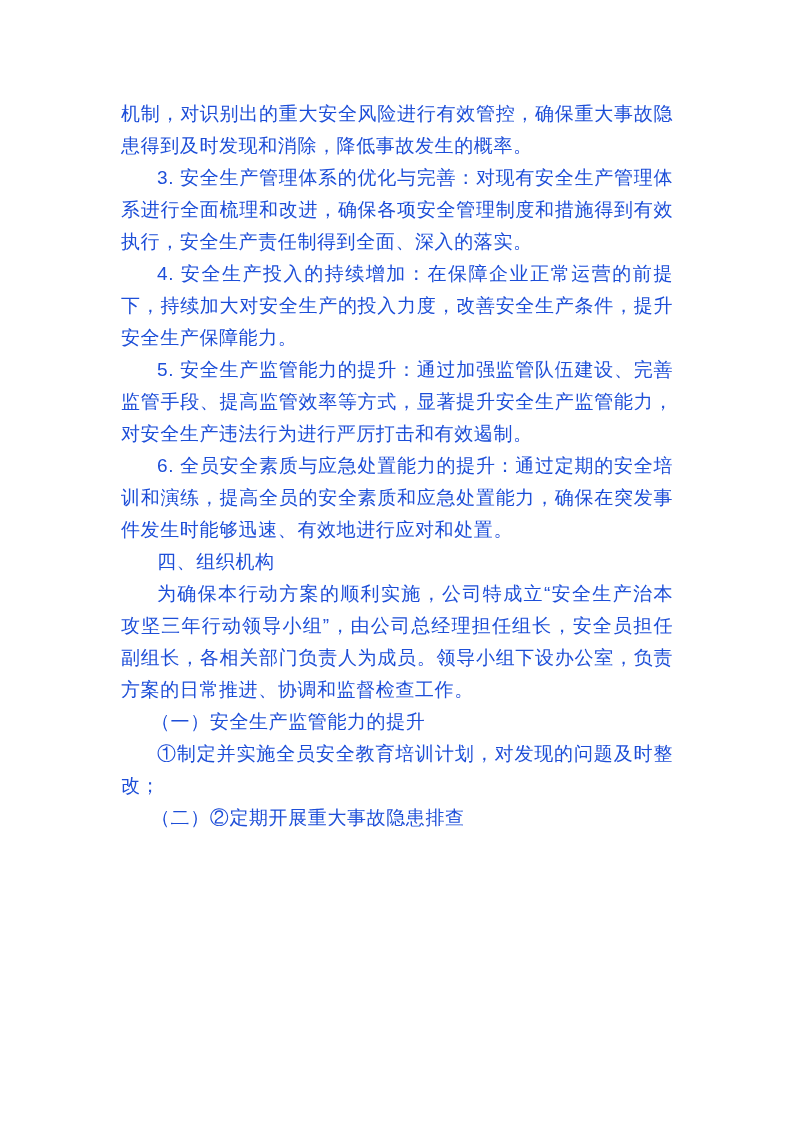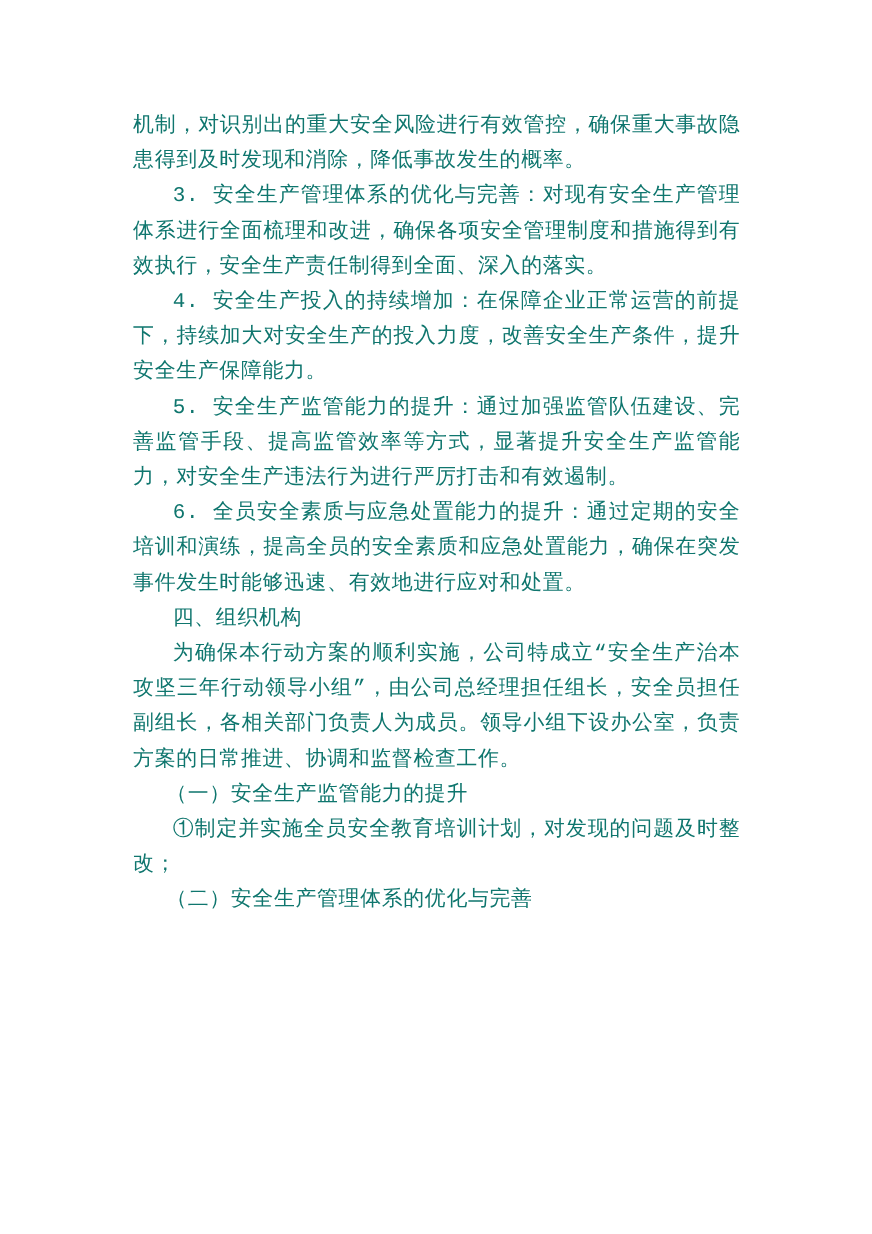--- a/index.html
+++ b/index.html
@@ -2,37 +2,37 @@
 <html><head>
   <meta charset="utf-8">
   <style>
     html, body { margin: 0; padding: 0; background: #ffffff; }
     body { width: 793px; height: 1122px; position: relative; overflow: hidden; }
     .page {
       position: absolute;
       left: 121px;
       top: 98px;
       width: 552px;
-      font-family: Liberation Mono, monospace;
+      font-family: Liberation Sans, sans-serif;
       font-size: 19px;
       line-height: 32px;
-      color: #0f766e;
+      color: #1d4ed8;
       letter-spacing: 0.6px;
     }
     .p { margin: 0; text-align: justify; text-align-last: left; }
     .indent { text-indent: 36px; }
     .subhead { text-indent: 30px; }
   </style>
 </head>
 <body>
 
 <div class="page">
   <p class="p">机制，对识别出的重大安全风险进行有效管控，确保重大事故隐患得到及时发现和消除，降低事故发生的概率。</p>
   <p class="p indent">3. 安全生产管理体系的优化与完善：对现有安全生产管理体系进行全面梳理和改进，确保各项安全管理制度和措施得到有效执行，安全生产责任制得到全面、深入的落实。</p>
   <p class="p indent">4. 安全生产投入的持续增加：在保障企业正常运营的前提下，持续加大对安全生产的投入力度，改善安全生产条件，提升安全生产保障能力。</p>
   <p class="p indent">5. 安全生产监管能力的提升：通过加强监管队伍建设、完善监管手段、提高监管效率等方式，显著提升安全生产监管能力，对安全生产违法行为进行严厉打击和有效遏制。</p>
   <p class="p indent">6. 全员安全素质与应急处置能力的提升：通过定期的安全培训和演练，提高全员的安全素质和应急处置能力，确保在突发事件发生时能够迅速、有效地进行应对和处置。</p>
   <p class="p indent">四、组织机构</p>
   <p class="p indent">为确保本行动方案的顺利实施，公司特成立“安全生产治本攻坚三年行动领导小组”，由公司总经理担任组长，安全员担任副组长，各相关部门负责人为成员。领导小组下设办公室，负责方案的日常推进、协调和监督检查工作。</p>
   <p class="p subhead">（一）安全生产监管能力的提升</p>
   <p class="p indent">①制定并实施全员安全教育培训计划，对发现的问题及时整改；</p>
-  <p class="p subhead">（二）安全生产管理体系的优化与完善</p>
+  <p class="p subhead">（二）②定期开展重大事故隐患排查</p>
 </div>
 
 </body></html>

